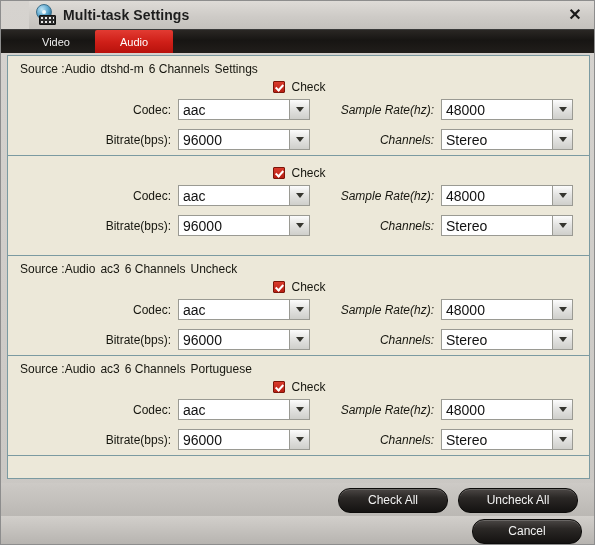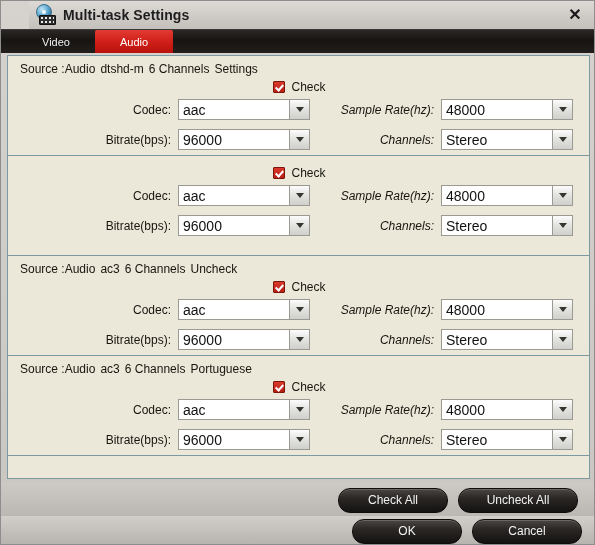--- a/index.html
+++ b/index.html
@@ -541,17 +541,16 @@
 
     <div class="panel tail"></div>
   </div>
 
   <div class="midbar">
     <div class="pill">Check All</div>
     <div class="pill wide">Uncheck All</div>
   </div>
 
   <div class="botbar">
-    <div class="pill">OK</div>
     <div class="pill">Cancel</div>
   </div>
 
 </div>
 
 </body></html>

